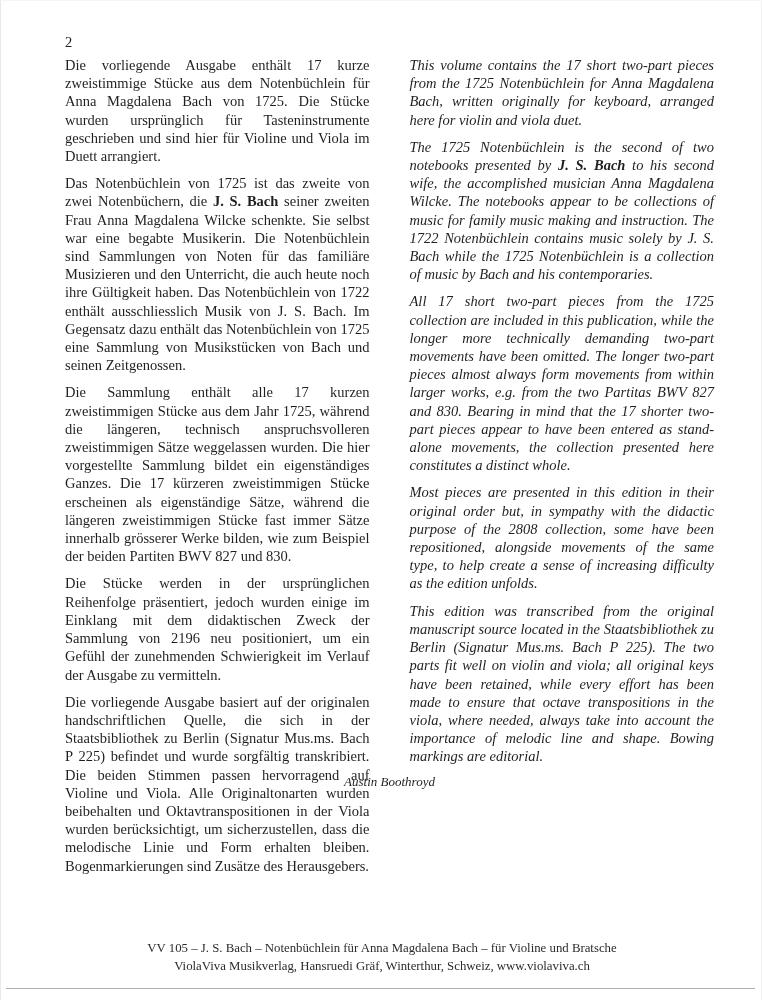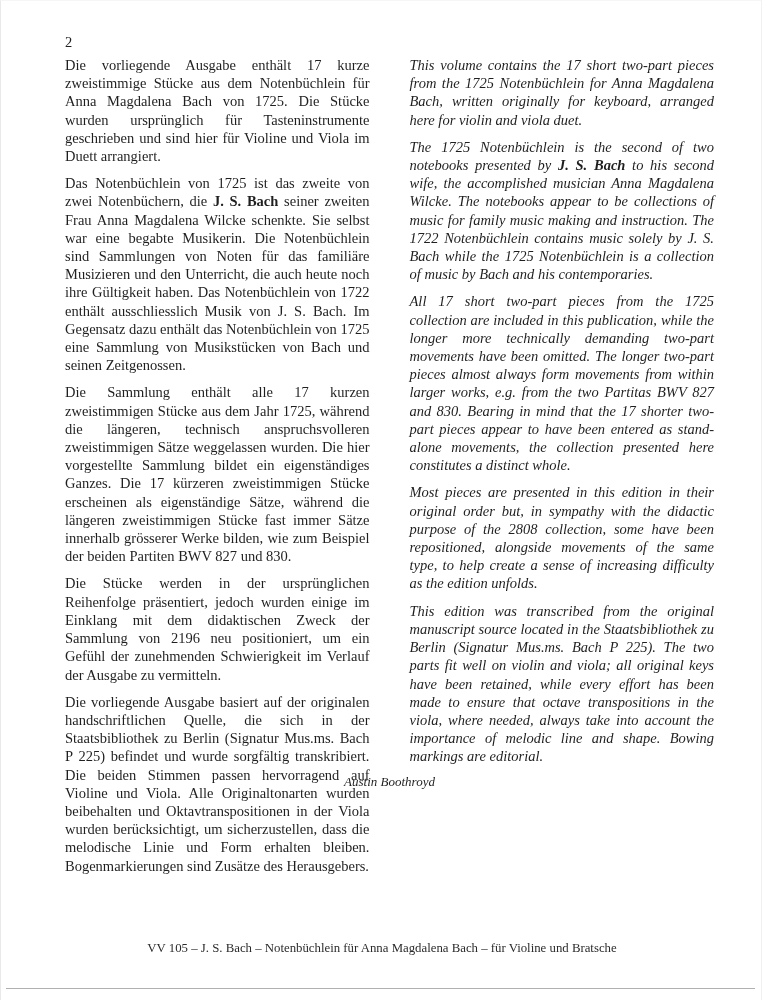--- a/index.html
+++ b/index.html
@@ -79,17 +79,18 @@
     </div>
 
   </div>
 
   <div class="signature">
     <div>Austin Boothroyd</div>
   </div>
 
   <div class="footer">
     <div>VV 105 – J. S. Bach  –  Notenbüchlein für Anna Magdalena Bach – für Violine und Bratsche</div>
+    <div>ViolaViva Musikverlag, Hansruedi Gräf, Winterthur, Schweiz, www.violaviva.ch</div>
   </div>
 
   <div class="scan-bottom-line"></div>
 
 </div>
 
 </body></html>

